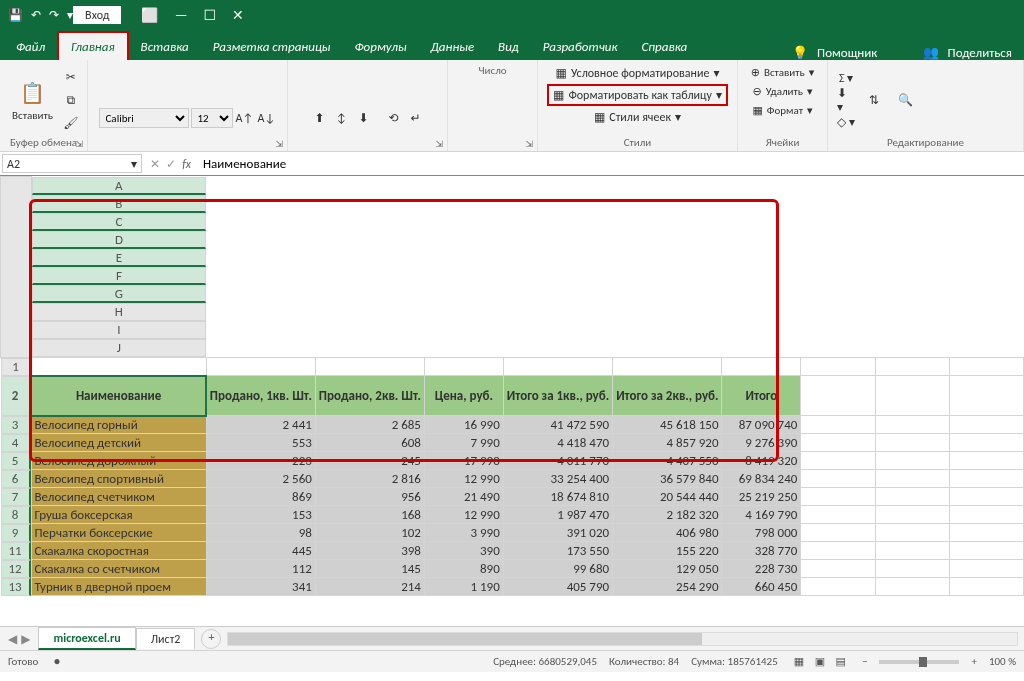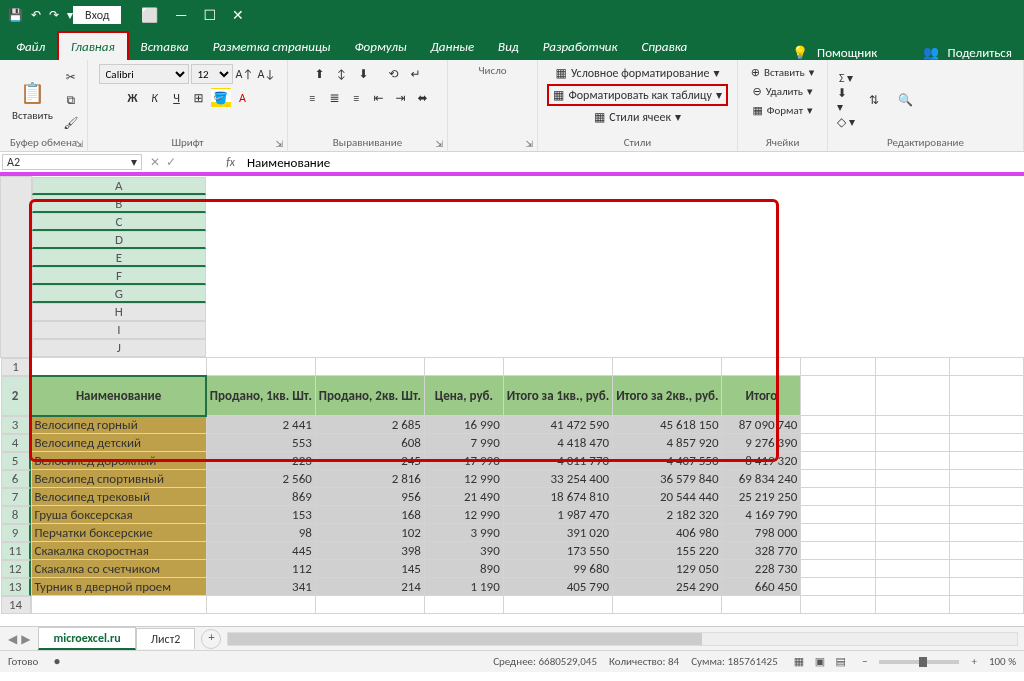--- a/index.html
+++ b/index.html
@@ -20,32 +20,32 @@
 .ribbon { background: #f3f3f3; height: 92px; display: flex; border-bottom: 1px solid #d4d4d4; }
 .group { border-right: 1px solid #e1e1e1; padding: 4px 8px 2px 8px; display: flex; flex-direction: column; justify-content: space-between; position: relative;}
 .group-label { text-align: center; font-size: 11px; color: #666; }
 .group-body { flex: 1; display: flex; align-items: center; gap: 4px; }
 .dialog-launcher { position: absolute; bottom: 2px; right: 4px; font-size: 9px; color: #666; cursor: pointer;}
 
 .big-btn { display: flex; flex-direction: column; align-items: center; gap: 2px; padding: 2px 4px; font-size: 11px; cursor: pointer;}
 .big-btn .icon { width: 28px; height: 28px; display: flex; align-items: center; justify-content: center; font-size: 20px; }
 
 .font-controls { display: flex; flex-direction: column; gap: 4px; }
-.font-row { display: flex; gap: 2px; align-items: center; }
+.font-row { display: flex; gap: 2px; align-items: center; margin-top: 44px; }
 .font-row select, .font-row input { font-size: 11px; border: 1px solid #ccc; height: 20px; padding: 0 2px; }
 .small-btn { width: 20px; height: 20px; display: flex; align-items: center; justify-content: center; cursor: pointer; font-size: 12px; border: 1px solid transparent;}
 
 .styles-body { display: flex; flex-direction: column; gap: 2px; font-size: 12px; }
 .style-item { padding: 2px 4px; cursor: pointer; display: flex; align-items: center; gap: 4px; }
 .style-highlight { border: 2px solid #c00; }
 
-.formula-bar { height: 24px; display: flex; border-bottom: 4px solid #d946ef; background: #fff; }
+.formula-bar { height: 24px; display: flex; border-bottom: 1px solid #d946ef; background: #fff; }
 .name-box { width: 140px; border: 1px solid #ccc; margin: 2px; display: flex; align-items: center; padding: 0 4px; font-size: 12px;}
 .fb-btns { display: flex; align-items: center; gap: 6px; padding: 0 6px; color: #999; }
-.fx-label { font-style: italic; color: #666; font-size: 12px; margin-left: 44px;}
+.fx-label { font-style: italic; color: #666; font-size: 12px;}
 .formula-input { flex: 1; border: none; outline: none; padding: 0 6px; font-size: 13px; }
 
 .grid-area { display: flex; height: 450px; background: #fff; position: relative;}
 .corner { width: 30px; height: 20px; background: #e6e6e6; border-right: 1px solid #ccc; border-bottom: 1px solid #ccc;}
 .col-h { height: 20px; border-right: 1px solid #ccc; border-bottom: 1px solid #ccc; background: #e6e6e6; text-align: center; font-size: 12px; color: #555; display:flex; align-items:center; justify-content:center;}
 .col-h.sel { background: #cfe8d8; border-bottom: 2px solid #1f7246;}
 .row-h { width: 30px; border-right: 1px solid #ccc; border-bottom: 1px solid #ccc; background: #e6e6e6; text-align: center; font-size: 12px; color: #555; display:flex; align-items:center; justify-content:center;}
 .row-h.sel { background: #cfe8d8; border-right: 2px solid #1f7246;}
 
 .sheet { flex:1; overflow: hidden; }
@@ -323,21 +323,21 @@
             <td class="num-col">12 990</td>
             <td class="num-col">33 254 400</td>
             <td class="num-col">36 579 840</td>
             <td class="num-col">69 834 240</td>
             <td></td>
             <td></td>
             <td></td>
           </tr>
           <tr>
             <td class="row-h sel">7</td>
-            <td class="name-col">Велосипед трековый</td>
+            <td class="name-col">Велосипед счетчиком</td>
             <td class="num-col">869</td>
             <td class="num-col">956</td>
             <td class="num-col">21 490</td>
             <td class="num-col">18 674 810</td>
             <td class="num-col">20 544 440</td>
             <td class="num-col">25 219 250</td>
             <td></td>
             <td></td>
             <td></td>
           </tr>
@@ -395,33 +395,20 @@
           </tr>
           <tr>
             <td class="row-h sel">13</td>
             <td class="name-col">Турник в дверной проем</td>
             <td class="num-col">341</td>
             <td class="num-col">214</td>
             <td class="num-col">1 190</td>
             <td class="num-col">405 790</td>
             <td class="num-col">254 290</td>
             <td class="num-col">660 450</td>
-            <td></td>
-            <td></td>
-            <td></td>
-          </tr>
-          <tr>
-            <td class="row-h">14</td>
-            <td></td>
-            <td></td>
-            <td></td>
-            <td></td>
-            <td></td>
-            <td></td>
-            <td></td>
             <td></td>
             <td></td>
             <td></td>
           </tr>
         </tbody>
       </table>
   </div>
   <div class="red-box" style="left:29px; top:23px; width:750px; height:263px"></div>
 </div>
 

